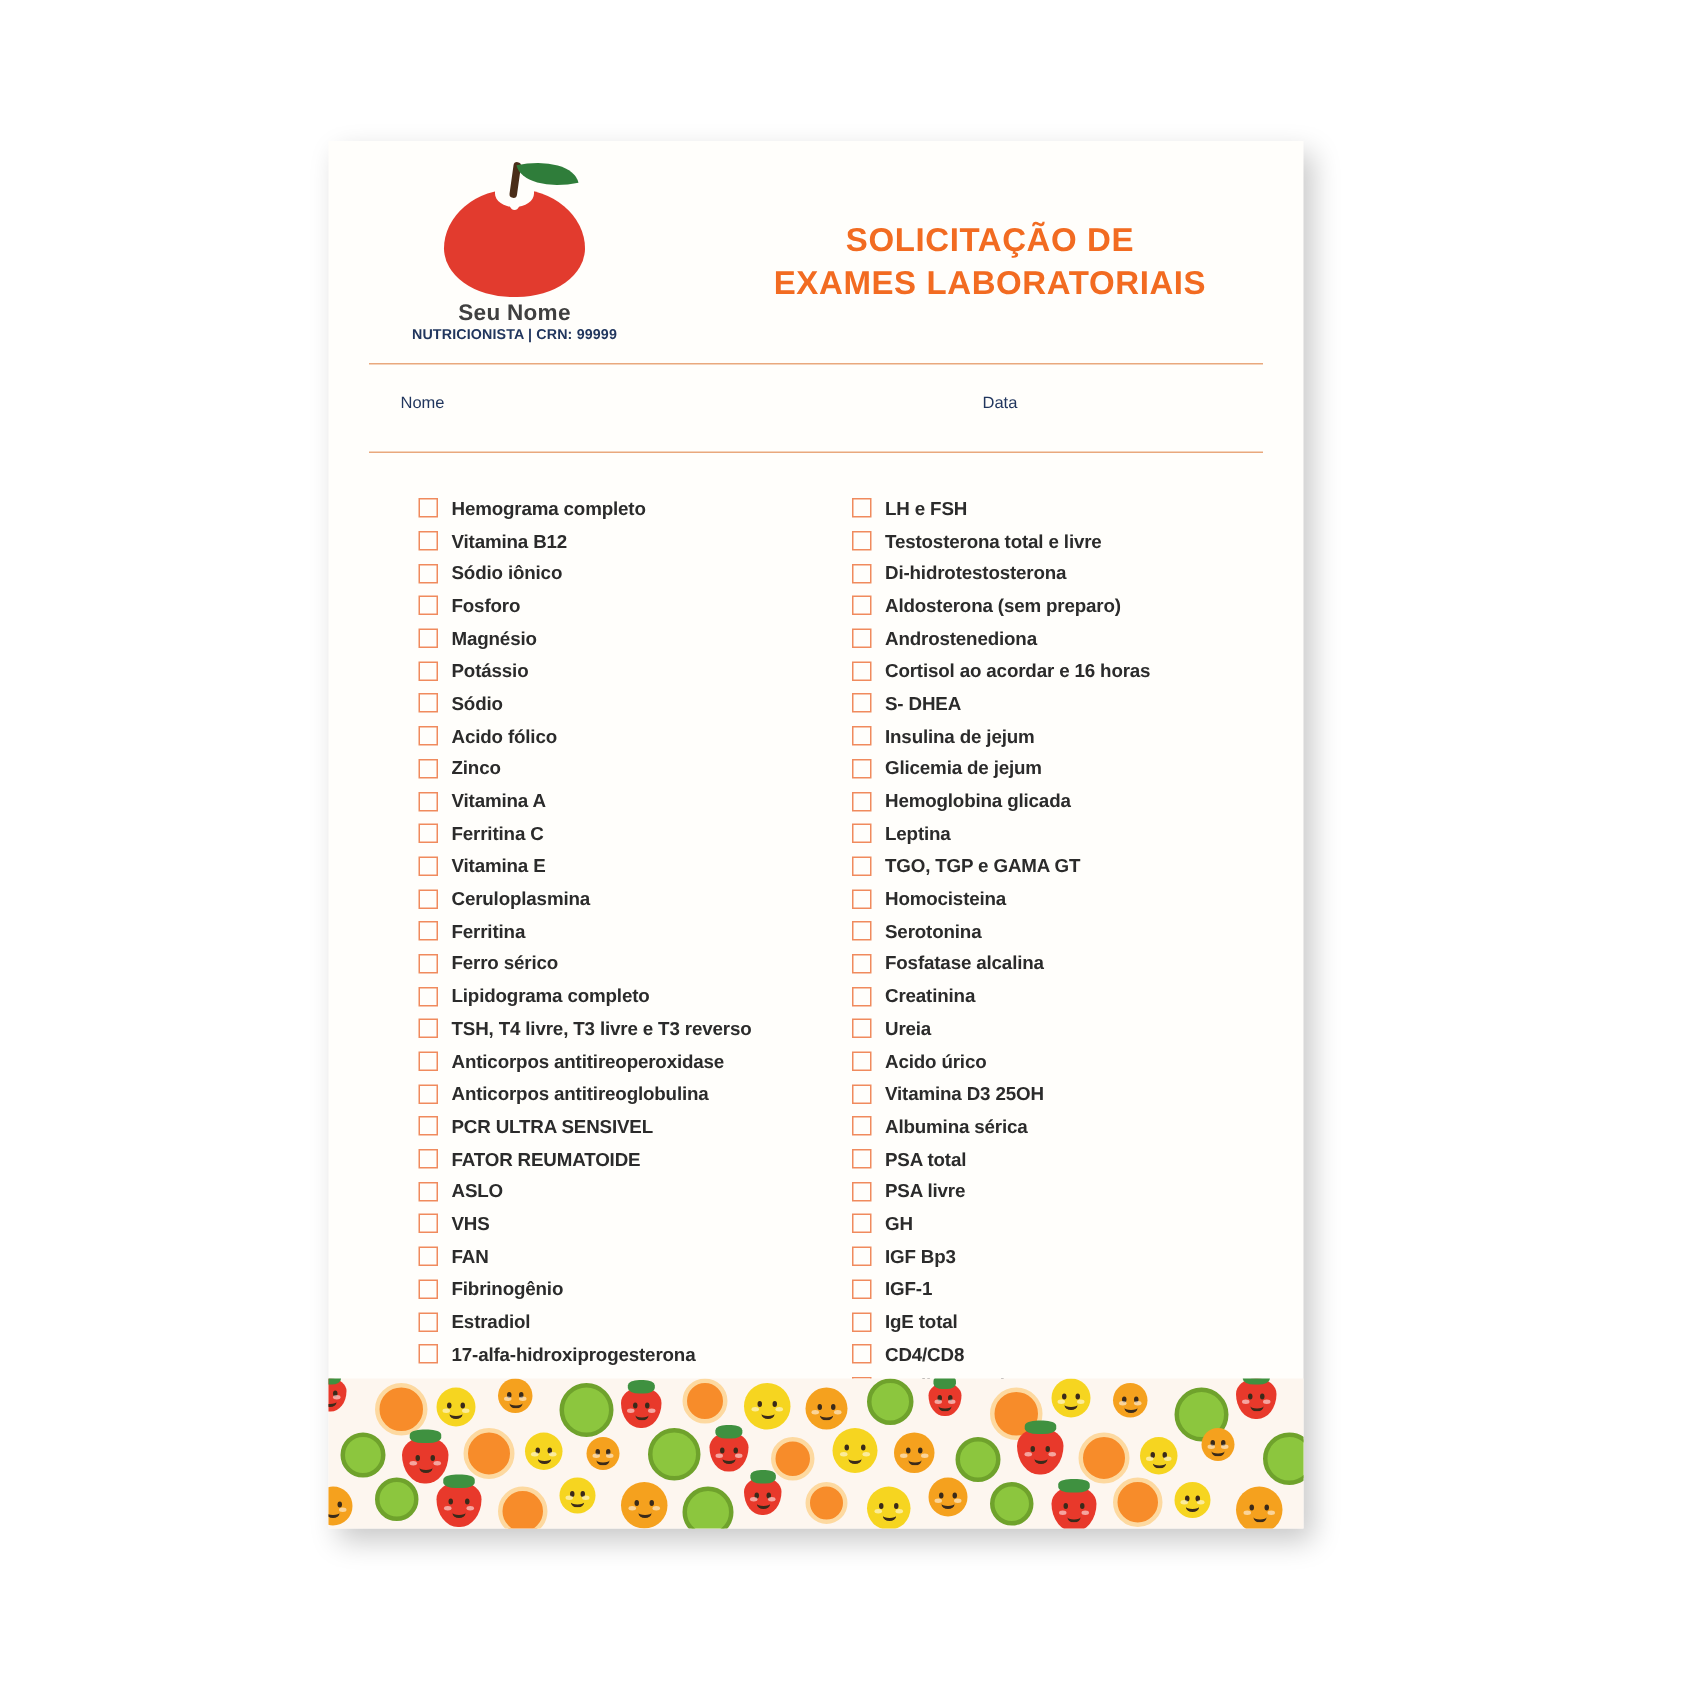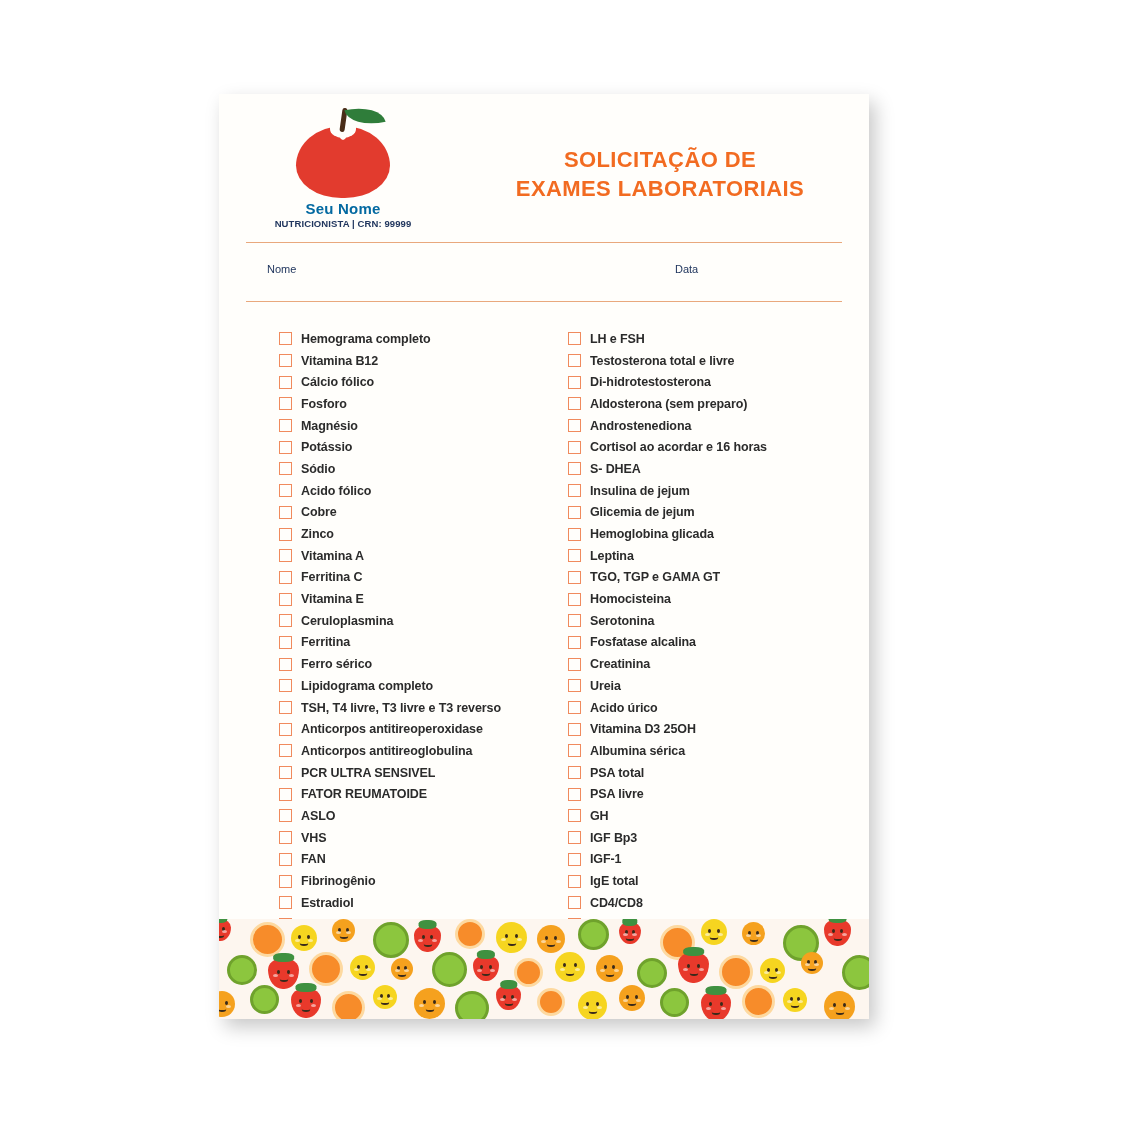--- a/index.html
+++ b/index.html
@@ -92,21 +92,21 @@
     width: 38px;
     height: 20px;
     background: #2f7d3a;
     border-radius: 0 100% 0 100%;
     transform: rotate(-12deg);
   }
 
   .logo-name {
     font-size: 15px;
     font-weight: bold;
-    color: #0369a1;
+    color: #404040;
     margin-top: 2px;
     letter-spacing: .2px;
   }
   .logo-sub {
     font-size: 9.5px;
     font-weight: bold;
     color: #21365e;
     margin-top: 1px;
     letter-spacing: .1px;
   }
@@ -134,21 +134,21 @@
     border-bottom: 1px solid #e9a87d;
   }
   .field-label {
     position: absolute;
     top: 20px;
     font-size: 11px;
     color: #21365e;
     margin-left: 17px;
   }
   .field-name { left: 4px; }
-  .field-data { left: 412px; }
+  .field-data { left: 392px; }
 
   
   .lists {
     display: flex;
     margin: 26px 0 0 0;
     padding: 0 30px 0 60px;
     gap: 0;
   }
   .col { width: 50%; }
   .col.col-right { padding-left: 18px; }
@@ -284,45 +284,41 @@
       <div class="item">
           <span class="checkbox"></span>
           <span class="item-label">Hemograma completo</span>
         </div>
       <div class="item">
           <span class="checkbox"></span>
           <span class="item-label">Vitamina B12</span>
         </div>
       <div class="item">
           <span class="checkbox"></span>
-          <span class="item-label">Cálcio fólico</span>
+          <span class="item-label">Sódio iônico</span>
         </div>
       <div class="item">
           <span class="checkbox"></span>
           <span class="item-label">Fosforo</span>
         </div>
       <div class="item">
           <span class="checkbox"></span>
           <span class="item-label">Magnésio</span>
         </div>
       <div class="item">
           <span class="checkbox"></span>
           <span class="item-label">Potássio</span>
         </div>
       <div class="item">
           <span class="checkbox"></span>
           <span class="item-label">Sódio</span>
         </div>
       <div class="item">
           <span class="checkbox"></span>
           <span class="item-label">Acido fólico</span>
-        </div>
-      <div class="item">
-          <span class="checkbox"></span>
-          <span class="item-label">Cobre</span>
         </div>
       <div class="item">
           <span class="checkbox"></span>
           <span class="item-label">Zinco</span>
         </div>
       <div class="item">
           <span class="checkbox"></span>
           <span class="item-label">Vitamina A</span>
         </div>
       <div class="item">

